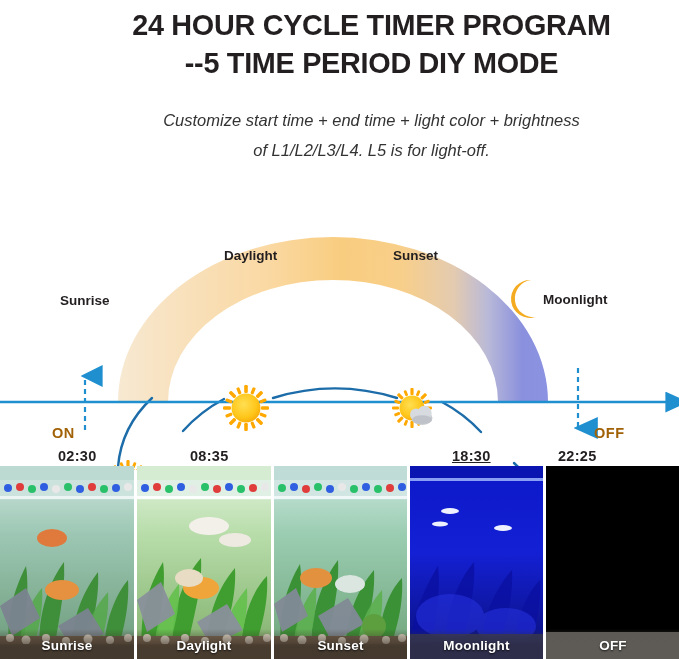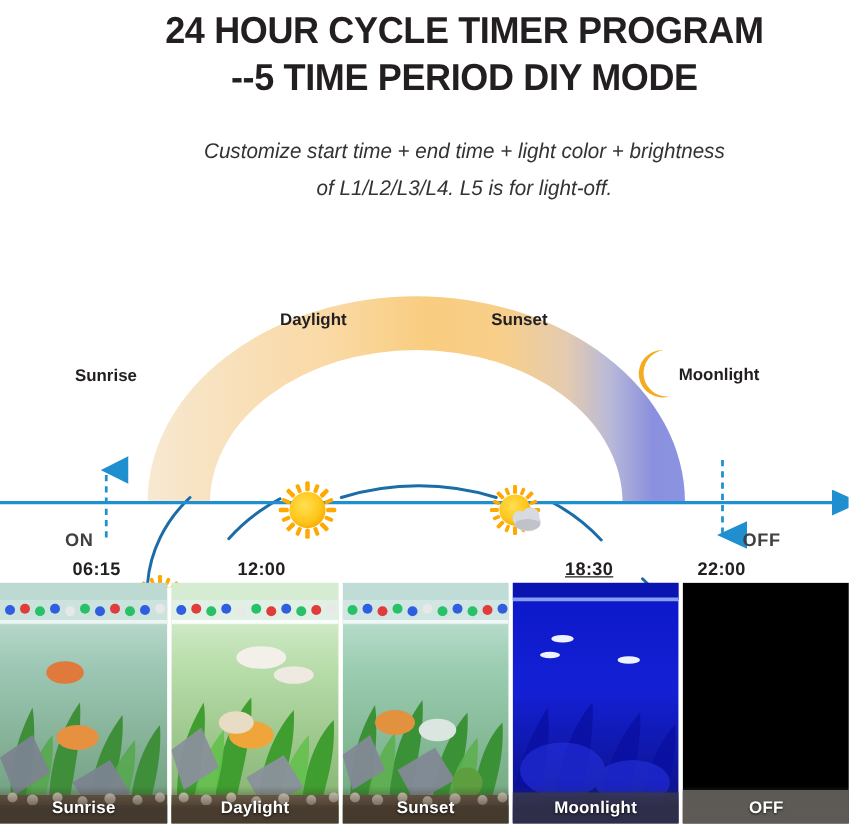--- a/index.html
+++ b/index.html
@@ -26,21 +26,21 @@
   #diagram svg{position:absolute;left:0;top:0;}
   .dlabel{
     position:absolute;font-size:13.5px;font-weight:bold;color:#231f20;
     white-space:nowrap;
   }
   .timelabel{
     position:absolute;font-size:14.5px;font-weight:bold;color:#231f20;
     white-space:nowrap;letter-spacing:0.3px;
   }
   .onofflabel{
-    position:absolute;font-size:14.5px;font-weight:bold;color:#404040;
+    position:absolute;font-size:14.5px;font-weight:bold;color:#a16207;
     white-space:nowrap;letter-spacing:0.5px;
   }
   
   #strip{position:absolute;left:0;top:466px;width:679px;height:193px;
          display:flex;gap:3px;}
   .panel{position:relative;overflow:hidden;flex:0 0 auto;height:193px;}
   .panel-art{position:absolute;inset:0;}
   .panel-label{
     position:absolute;left:0;right:0;bottom:6px;text-align:center;
     color:#ffffff;font-size:13.5px;font-weight:bold;
@@ -224,25 +224,25 @@
   </svg>
 
   <div class="dlabel" style="left:60px;  top:113px;">Sunrise</div>
   <div class="dlabel" style="left:224px; top:68px;">Daylight</div>
   <div class="dlabel" style="left:393px; top:68px;">Sunset</div>
   <div class="dlabel" style="left:543px; top:112px;">Moonlight</div>
 
   <div class="onofflabel" style="left:52px;  top:245px;">ON</div>
   <div class="onofflabel" style="left:594px; top:245px;">OFF</div>
 
-  <div class="timelabel" style="left:58px;  top:268px;">06:15</div>
-  <div class="timelabel" style="left:190px; top:268px;">12:00</div>
+  <div class="timelabel" style="left:58px;  top:268px;">02:30</div>
+  <div class="timelabel" style="left:190px; top:268px;">08:35</div>
   <div class="timelabel" style="left:322px; top:268px;margin-top:20px;">17:00</div>
   <div class="timelabel" style="left:452px; top:268px;text-decoration:underline;">18:30</div>
-  <div class="timelabel" style="left:558px; top:268px;">22:00</div>
+  <div class="timelabel" style="left:558px; top:268px;">22:25</div>
 </div>
 
 <div id="strip">
 
   <div class="panel" style="width:134px;">
     <svg class="panel-art" viewBox="0 0 134 193" preserveAspectRatio="none">
       <defs>
         <linearGradient id="wS" x1="0" y1="0" x2="0" y2="1">
           <stop offset="0" stop-color="#cfe6df"></stop>
             <stop offset="0.35" stop-color="#9dc7b4"></stop>

